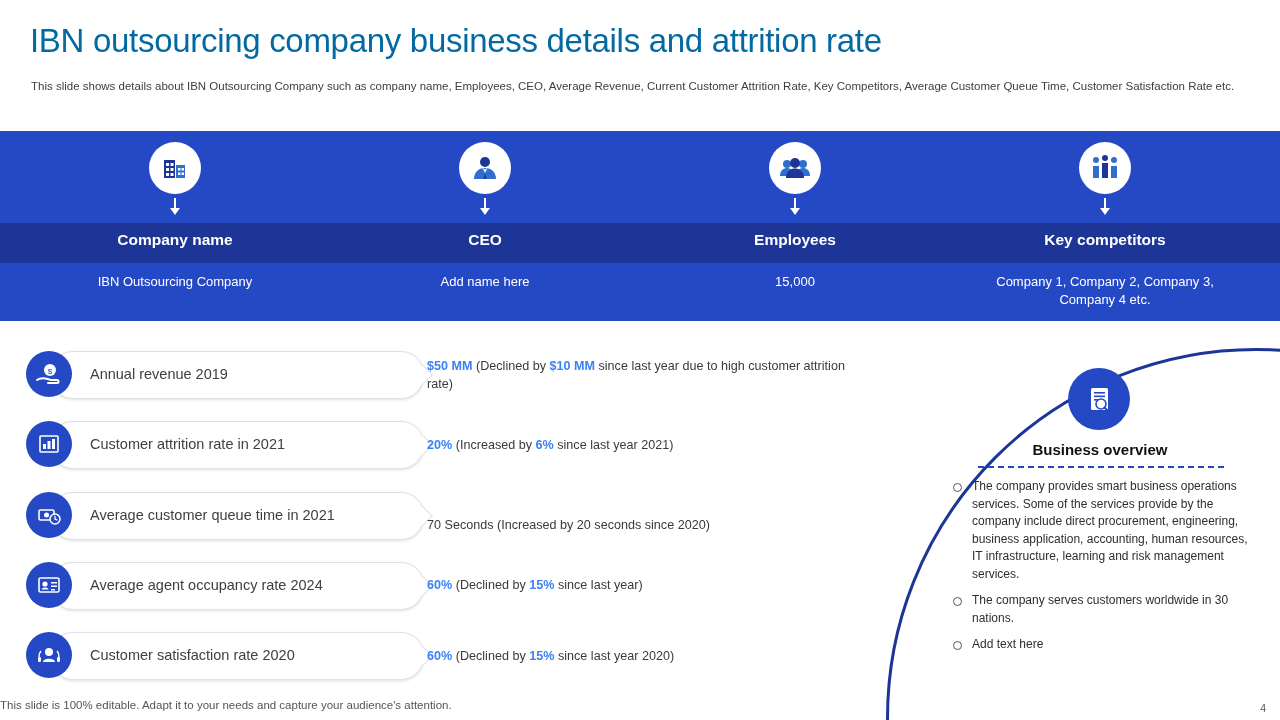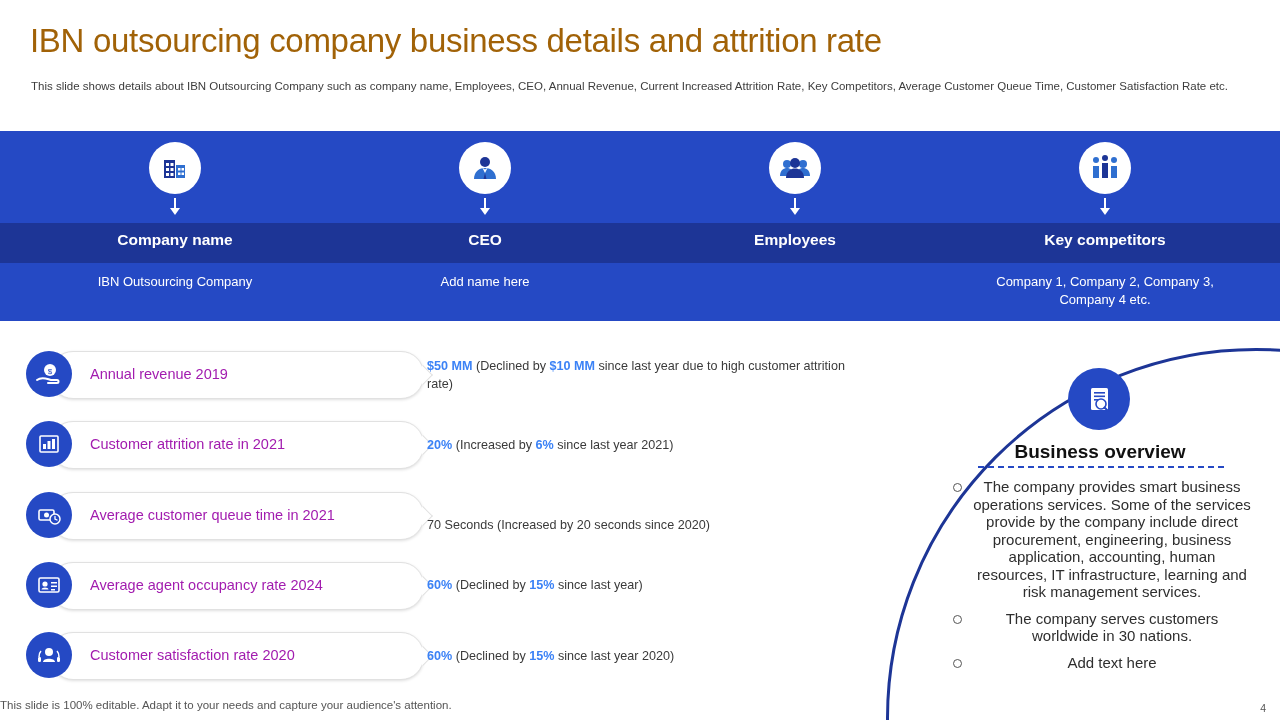--- a/index.html
+++ b/index.html
@@ -16,21 +16,21 @@
     position: relative;
   }
 
   
   .slide-title {
     position: absolute;
     left: 30px;
     top: 22px;
     font-size: 33px;
     font-weight: normal;
-    color: #a16207;
+    color: #0369a1;
     letter-spacing: -0.3px;
     white-space: nowrap;
   }
   .slide-subtitle {
     position: absolute;
     left: 31px;
     top: 79px;
     width: 1210px;
     font-size: 11.5px;
     line-height: 15px;
@@ -166,21 +166,21 @@
     align-items: center;
     justify-content: center;
   }
   .metric-label {
     position: absolute;
     left: 68px;
     top: 0;
     height: 42px;
     line-height: 46px;
     font-size: 14.5px;
-    color: #a21caf;
+    color: #404040;
     z-index: 3;
     white-space: nowrap;
   }
 
   .metric-desc {
     position: absolute;
     left: 427px;
     width: 420px;
     font-size: 12.6px;
     line-height: 18px;
@@ -210,45 +210,44 @@
     display: flex;
     align-items: center;
     justify-content: center;
   }
   .ov-title {
     position: absolute;
     left: 960px;
     top: 441px;
     width: 280px;
     text-align: center;
-    font-size: 19px;
+    font-size: 15px;
     font-weight: bold;
     color: #111111;
   }
   .ov-divider {
     position: absolute;
     left: 978px;
     top: 466px;
     width: 246px;
     border-top: 2px dashed #2549c4;
   }
   .ov-list {
     position: absolute;
     left: 950px;
     top: 478px;
     width: 302px;
   }
   .ov-item {
     position: relative;
     padding-left: 22px;
     margin-bottom: 9px;
-    font-size: 15px;
+    font-size: 12px;
     line-height: 17.5px;
     color: #2e2e2e;
-    text-align: center;
   }
   .ov-item .bullet {
     position: absolute;
     left: 3px;
     top: 5px;
     width: 7px;
     height: 7px;
     border: 1px solid #555555;
     border-radius: 50%;
   }
@@ -268,21 +267,21 @@
     right: 14px;
     top: 702px;
     font-size: 10.5px;
     color: #555555;
   }
 </style>
 </head>
 <body>
 
 <div class="slide-title">IBN outsourcing company business details and attrition rate</div>
-<div class="slide-subtitle">This slide shows details about IBN Outsourcing Company such as company name, Employees, CEO, Annual Revenue, Current Increased Attrition Rate, Key Competitors, Average Customer Queue Time, Customer Satisfaction Rate etc.</div>
+<div class="slide-subtitle">This slide shows details about IBN Outsourcing Company such as company name, Employees, CEO, Average Revenue, Current Customer Attrition Rate, Key Competitors, Average Customer Queue Time, Customer Satisfaction Rate etc.</div>
 
 <div class="band">
   <div class="band-icons"></div>
   <div class="band-headers"></div>
   <div class="band-values"></div>
 
   <div class="col col-c1">
     <div class="circle-icon">
       <svg width="30" height="30" viewBox="0 0 30 30">
         <circle cx="15" cy="9" r="5" fill="#1d3596"></circle>
@@ -339,20 +338,21 @@
         <path d="M7 25 C7 18 12 15.5 16 15.5 C20 15.5 25 18 25 25 Z" fill="#1d3596"></path>
       </svg>
     </div>
     <div class="arrow-down">
       <svg width="12" height="18" viewBox="0 0 12 18">
         <rect x="5" y="0" width="2" height="11" fill="#ffffff"></rect>
         <polygon points="1,10 11,10 6,17" fill="#ffffff"></polygon>
       </svg>
     </div>
     <div class="col-header">Employees</div>
+    <div class="col-value">15,000</div>
   </div>
 
   <div class="col col-c3">
     <div class="circle-icon">
       <svg width="32" height="30" viewBox="0 0 32 30">
         <circle cx="7" cy="7" r="3" fill="#2f6fd0"></circle>
         <circle cx="16" cy="5" r="3" fill="#1d3596"></circle>
         <circle cx="25" cy="7" r="3" fill="#2f6fd0"></circle>
         <rect x="4" y="13" width="6" height="12" fill="#2f6fd0"></rect>
         <rect x="13" y="10" width="6" height="15" fill="#1d3596"></rect>

